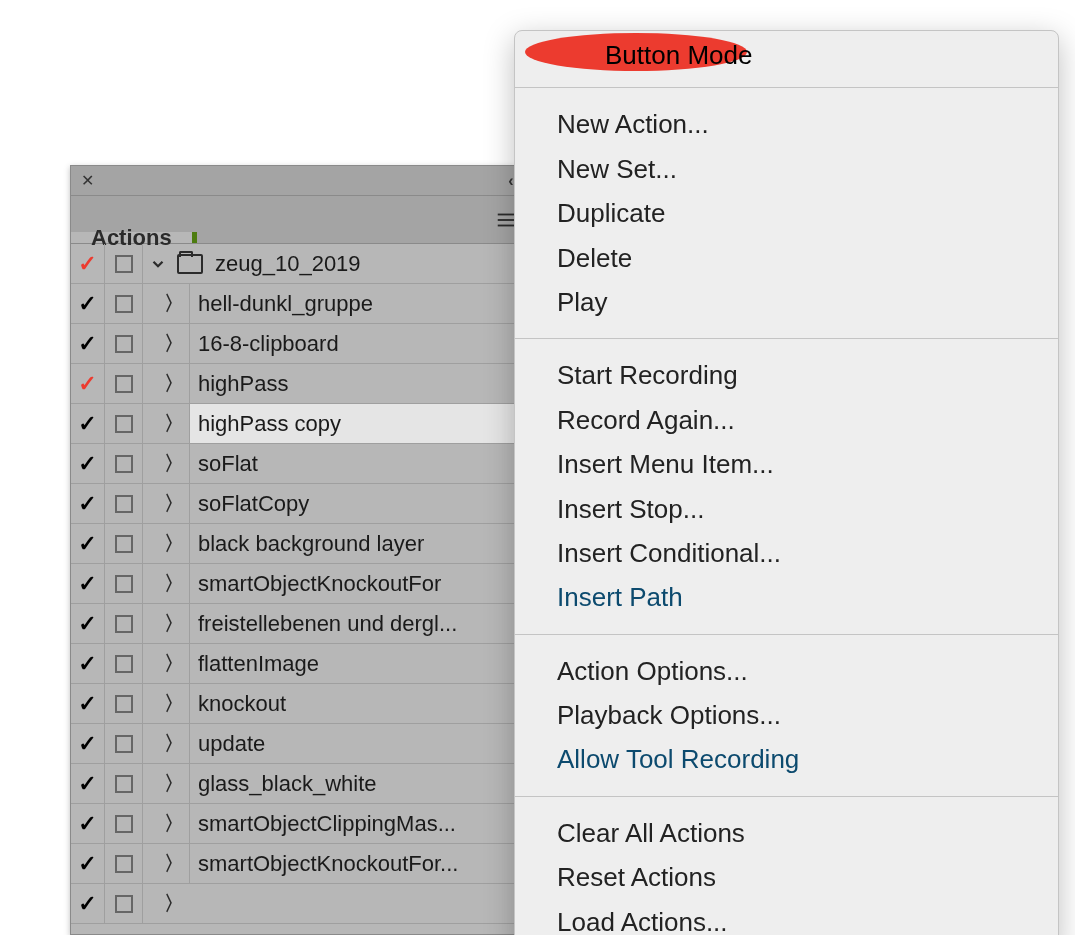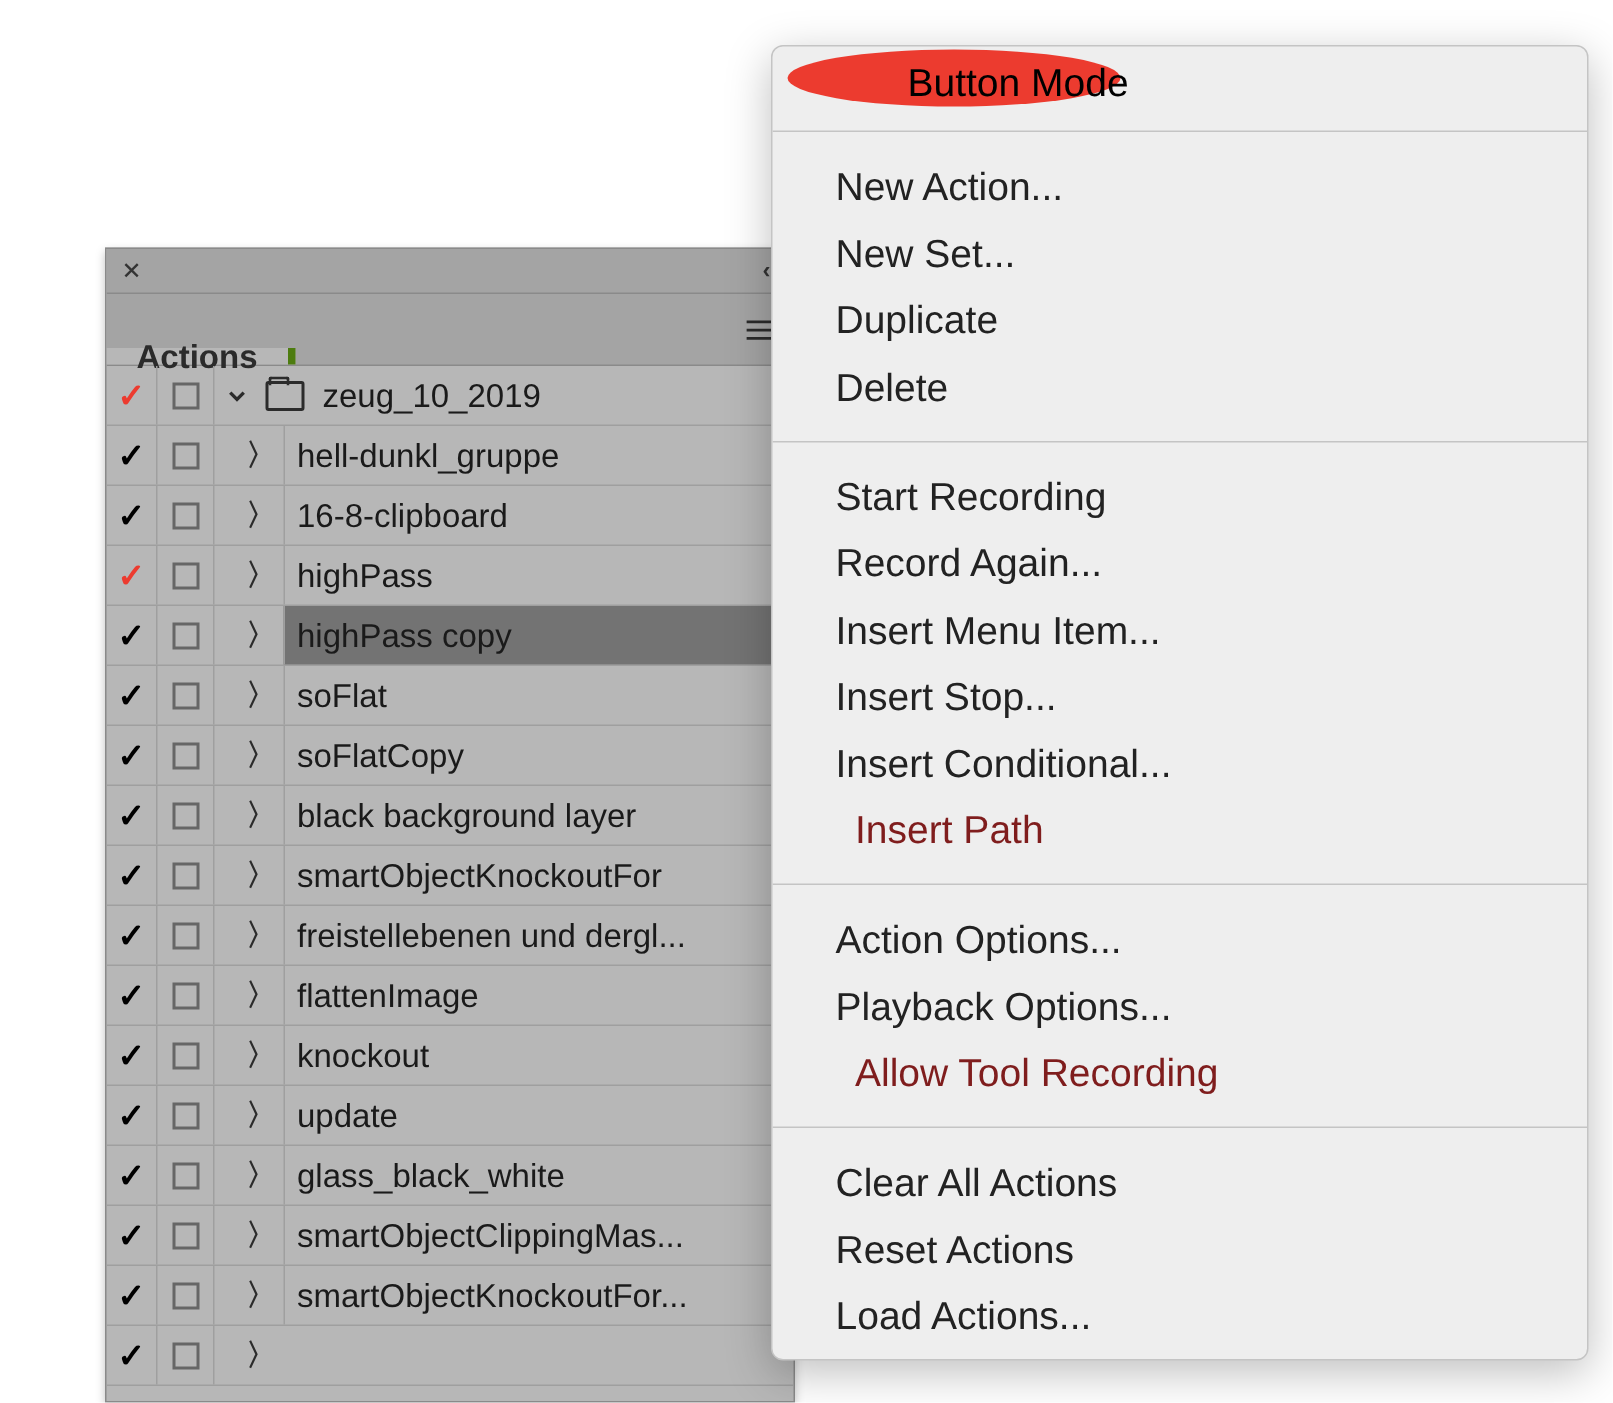--- a/index.html
+++ b/index.html
@@ -152,21 +152,21 @@
     text-overflow: ellipsis;
     flex: 1;
   }
   .check-mark {
     font-size: 22px;
     color: #000;
     font-weight: bold;
   }
   .check-red { color: #ec3b2f; }
   .row-selected .col-label-wrap {
-    background: #737373;
+    background: #e5e5e5;
   }
   .col-label-wrap {
     flex: 1;
     height: 100%;
     display: flex;
     align-items: center;
     border-left: 1px solid #9f9f9f;
   }
   .set-row .col-label-wrap {
     border-left: none;
@@ -189,21 +189,21 @@
     overflow: hidden;
     padding-bottom: 0;
   }
   .menu-item {
     font-size: 26px;
     color: #222;
     padding: 4px 0 4px 42px;
     cursor: default;
     line-height: 1.4;
   }
-  .menu-item.disabled { color: #7f1d1d; margin-left: 13px; }
+  .menu-item.disabled { color: #0c4a6e; }
   .menu-divider {
     height: 1px;
     background: #c4c4c4;
     margin: 8px 0;
   }
   .menu-highlight {
     position: relative;
     padding-top: 6px;
     padding-bottom: 6px;
   }
@@ -515,20 +515,21 @@
     <div class="highlight-ellipse"></div>
     <span class="menu-text">Button Mode</span>
   </div>
   <div class="menu-divider"></div>
   <div id="menu-mount">
       <div class="menu-group">
         <div class="menu-item"><span>New Action...</span></div>
         <div class="menu-item"><span>New Set...</span></div>
         <div class="menu-item"><span>Duplicate</span></div>
         <div class="menu-item"><span>Delete</span></div>
+        <div class="menu-item"><span>Play</span></div>
       </div>
       <div class="menu-divider"></div>
       <div class="menu-group">
         <div class="menu-item"><span>Start Recording</span></div>
         <div class="menu-item"><span>Record Again...</span></div>
         <div class="menu-item"><span>Insert Menu Item...</span></div>
         <div class="menu-item"><span>Insert Stop...</span></div>
         <div class="menu-item"><span>Insert Conditional...</span></div>
         <div class="menu-item disabled"><span>Insert Path</span></div>
       </div>

